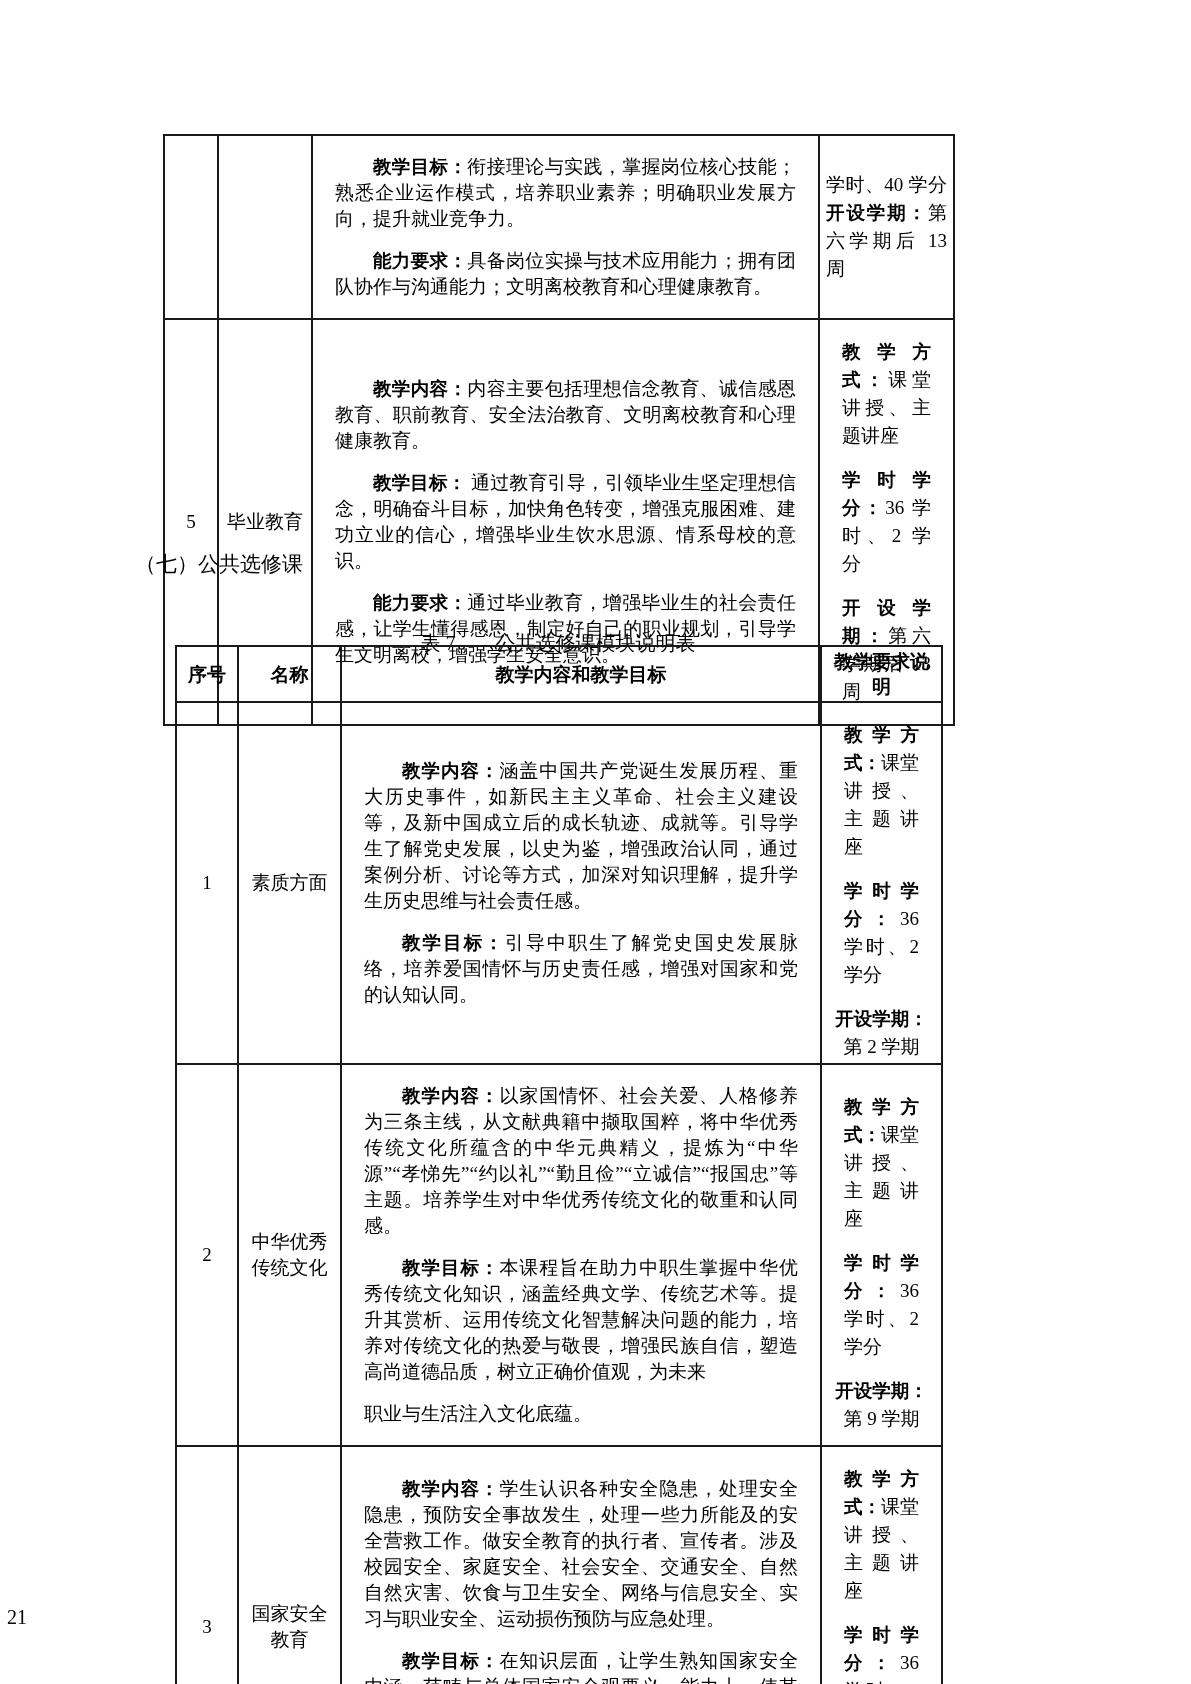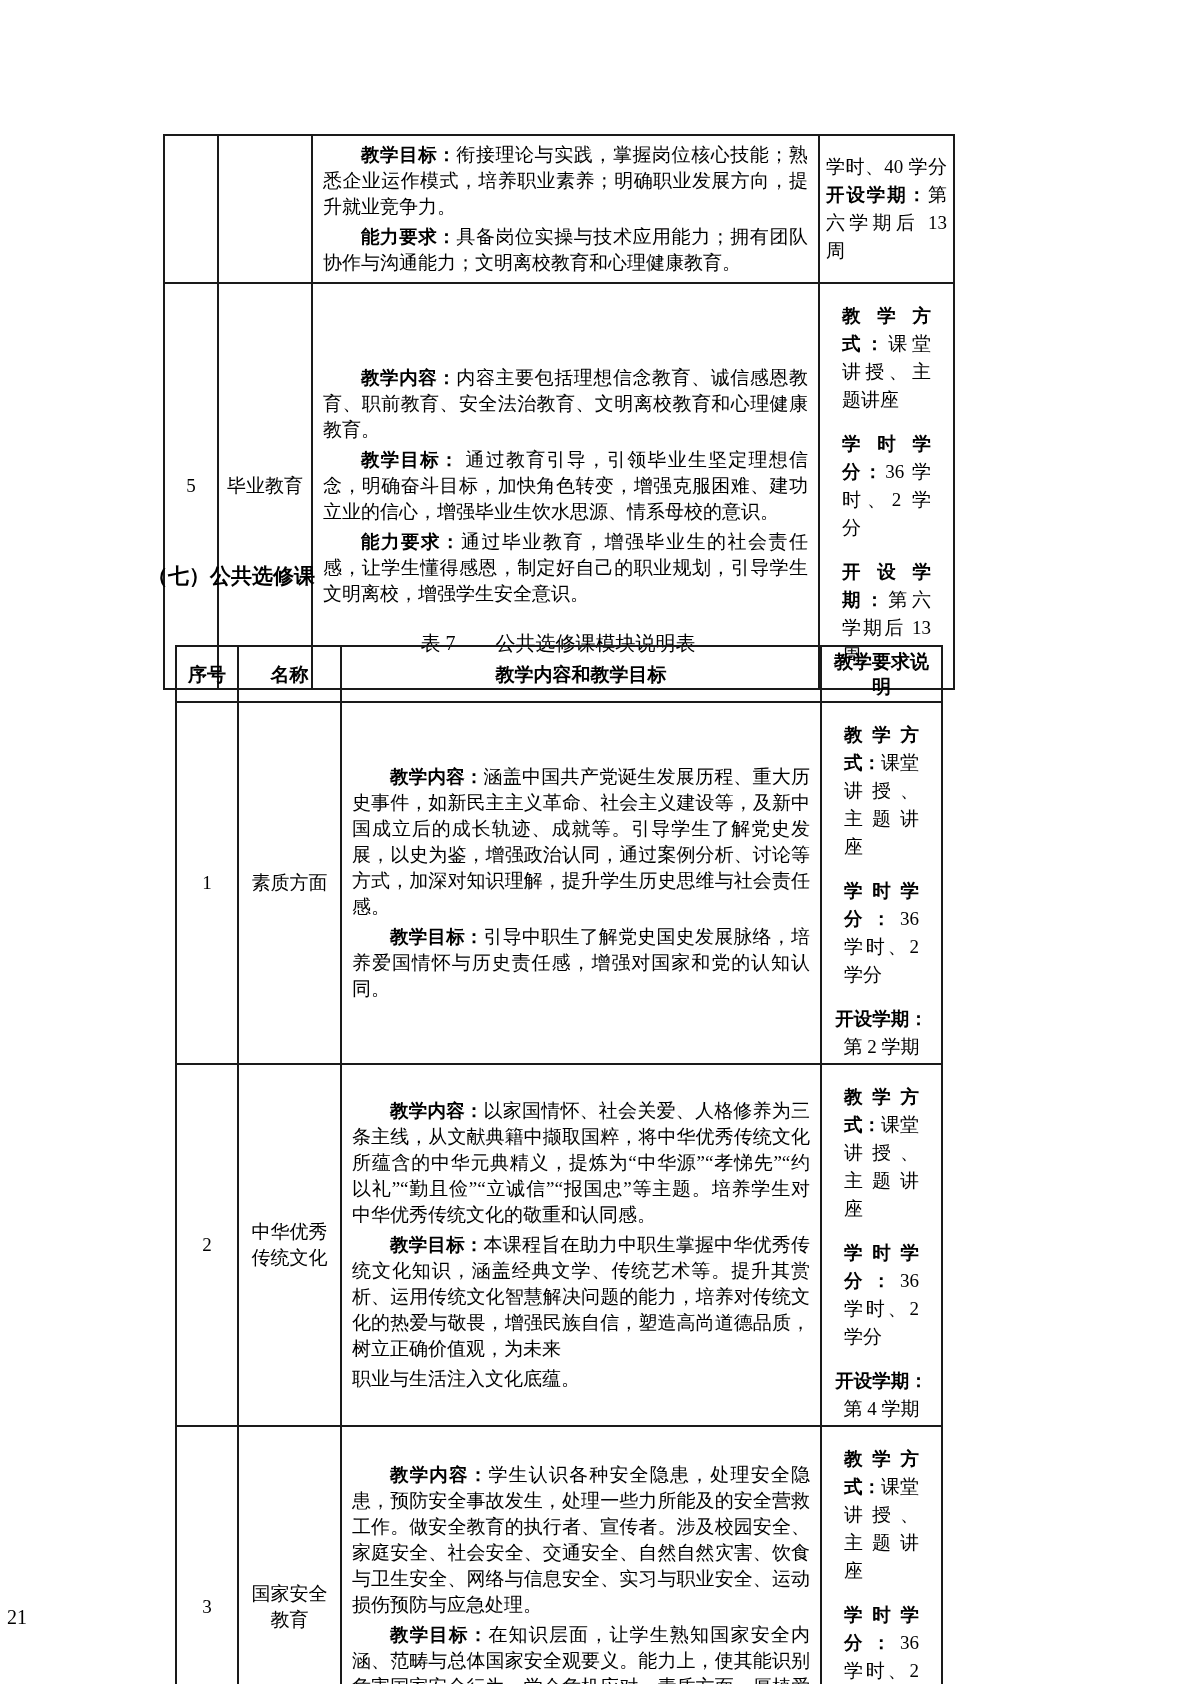--- a/index.html
+++ b/index.html
@@ -30,40 +30,40 @@
   td.c-content{
     text-align:justify;
     padding:4px 12px;
     line-height:26px;
   }
   td.c-req{
     text-align:justify;
     padding:4px 8px;
     line-height:28px;
   }
-  .para{margin:4px;text-indent:2em;}
+  .para{margin:16px;text-indent:2em;}
   .para.no-indent{text-indent:0;}
   .lbl{
     font-weight:bold;
     font-family:"Liberation Sans","DejaVu Sans",sans-serif;
     font-size:18.5px;
   }
   .req-item{margin:16px;text-indent:0;}
   .req-center{text-align:center;text-indent:0;margin:0;}
   .hdr td{
     font-weight:bold;
     font-family:"Liberation Sans","DejaVu Sans",sans-serif;
     text-align:center;
     line-height:25px;
   }
   .section-heading{
     position:absolute;
     left:135px;top:550px;
     font-size:21px;
-    margin:12px;font-weight:bold;
+    margin:0;font-weight:normal;
   }
   .table-title{
     position:absolute;
     left:163px;top:630px;
     width:790px;
     text-align:center;
     font-size:20px;
   }
   .page-number{
     position:absolute;
@@ -152,21 +152,21 @@
       <td class="c-name">中华优秀传统文化</td>
       <td class="c-content">
         <p class="para"><span class="lbl">教学内容：</span><span>以家国情怀、社会关爱、人格修养为三条主线，从文献典籍中撷取国粹，将中华优秀传统文化所蕴含的中华元典精义，提炼为“中华源”“孝悌先”“约以礼”“勤且俭”“立诚信”“报国忠”等主题。培养学生对中华优秀传统文化的敬重和认同感。</span></p>
         <p class="para"><span class="lbl">教学目标：</span><span>本课程旨在助力中职生掌握中华优秀传统文化知识，涵盖经典文学、传统艺术等。提升其赏析、运用传统文化智慧解决问题的能力，培养对传统文化的热爱与敬畏，增强民族自信，塑造高尚道德品质，树立正确价值观，为未来</span></p>
         <p class="para no-indent">职业与生活注入文化底蕴。</p>
       </td>
       <td class="c-req">
         <div class="req-item"><span class="lbl">教学方式：</span><span>课堂讲授、主题讲座</span></div>
         <div class="req-item"><span class="lbl">学时学分：</span><span>36 学时、2 学分</span></div>
         <div class="req-center"><span class="lbl">开设学期：</span></div>
-        <div class="req-center">第 4 学期</div>
+        <div class="req-center">第 9 学期</div>
       </td>
     </tr>
 
     <tr style="height:290px;">
       <td class="c-no">3</td>
       <td class="c-name">国家安全教育</td>
       <td class="c-content">
         <p class="para"><span class="lbl">教学内容：</span><span>学生认识各种安全隐患，处理安全隐患，预防安全事故发生，处理一些力所能及的安全营救工作。做安全教育的执行者、宣传者。涉及校园安全、家庭安全、社会安全、交通安全、自然自然灾害、饮食与卫生安全、网络与信息安全、实习与职业安全、运动损伤预防与应急处理。</span></p>
         <p class="para"><span class="lbl">教学目标：</span><span>在知识层面，让学生熟知国家安全内涵、范畴与总体国家安全观要义。能力上，使其能识别危害国家安全行为，学会危机应对。素质方面，厚植爱国情怀，树立国家利益至上理念，强化维护国家安全的责任</span></p>
       </td>

